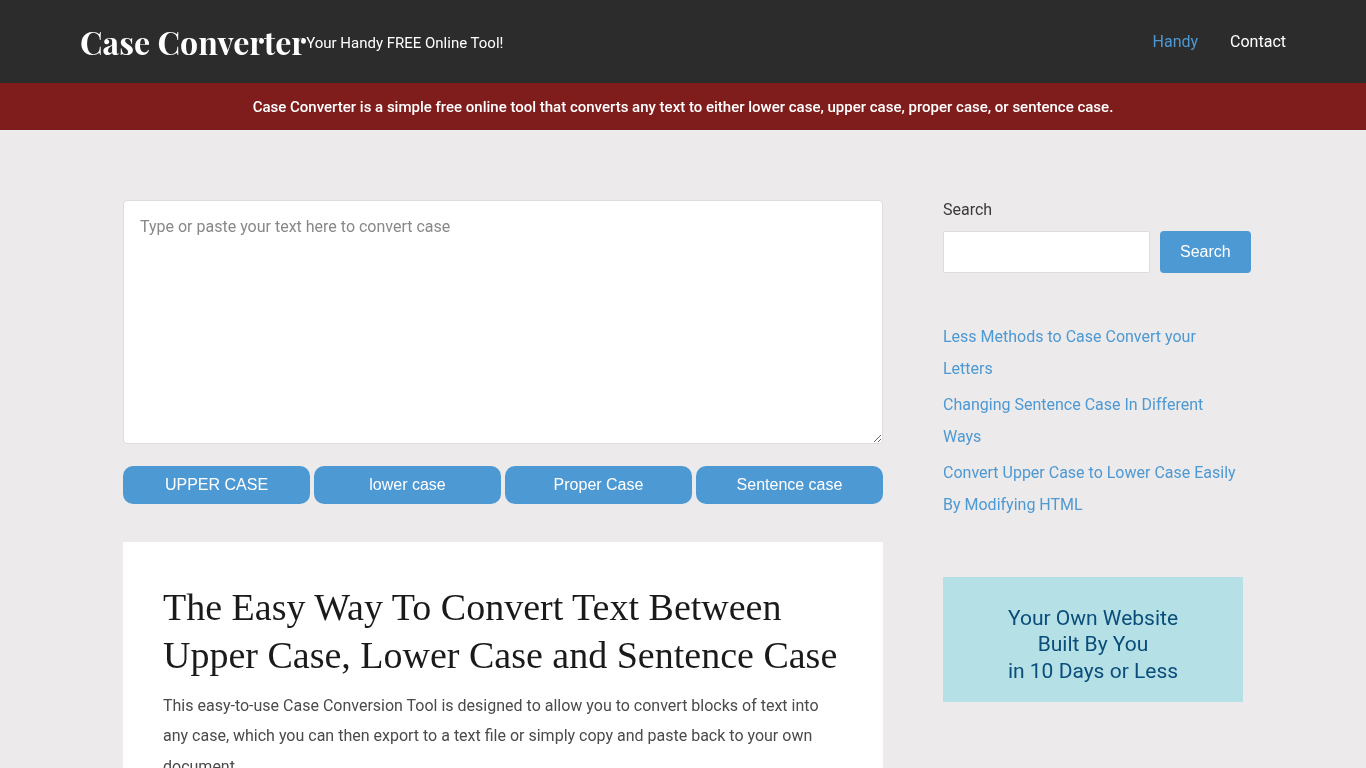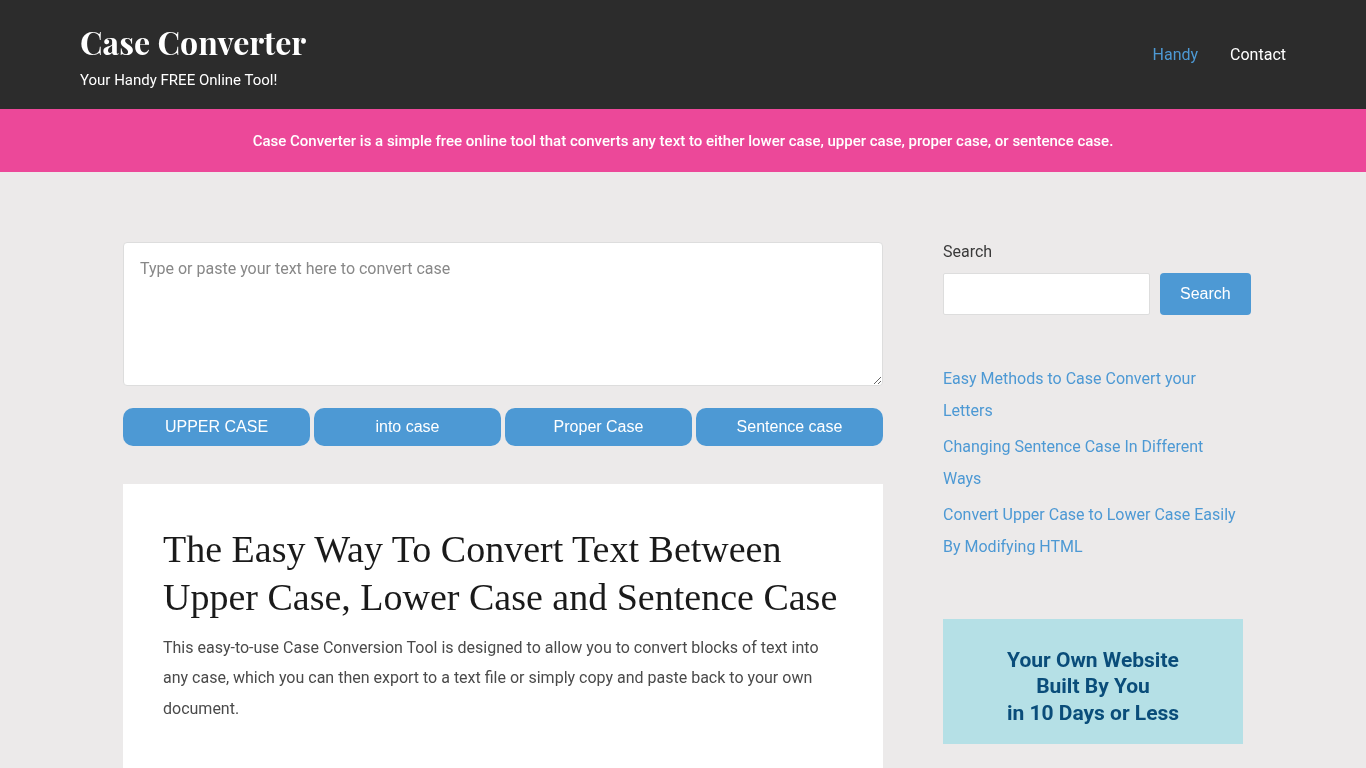--- a/index.html
+++ b/index.html
@@ -14,71 +14,70 @@
     }
     .header {
       background: #2c2c2c;
       padding: 20px 80px;
       display: flex;
       justify-content: space-between;
       align-items: center;
     }
     .brand {
       display: flex;
-      flex-direction: column;
-      gap: 6px;
+      flex-direction: row;
     }
     .brand-title {
       color: #fff;
       font-family: 'Playfair Display', Georgia, serif;
       font-size: 32px;
       font-weight: 700;
     }
     .brand-tagline {
       color: #fff;
       font-size: 15px;
-      margin-top: 2px;
+      margin-top: 14px;
     }
     .nav {
       display: flex;
       gap: 32px;
     }
     .nav-link {
       color: #fff;
       font-size: 16px;
       text-decoration: none;
       cursor: pointer;
     }
     .nav-link.active {
       color: #4d99d4;
     }
     .banner {
-      background: #ec4899;
-      padding: 22px 80px;
+      background: #7f1d1d;
+      padding: 14px 80px;
       text-align: center;
     }
     .banner-text {
       color: #fff;
       font-size: 15px;
       font-weight: 500;
     }
     .container {
       max-width: 1280px;
       margin: 0 auto;
       padding: 70px 80px 0;
       display: flex;
       gap: 60px;
     }
     .main {
       flex: 1;
       max-width: 840px;
     }
     .textarea {
       width: 100%;
-      height: 144px;
+      height: 244px;
       padding: 16px;
       border: 1px solid #ddd;
       border-radius: 4px;
       font-size: 16px;
       font-family: inherit;
       color: #666;
       resize: vertical;
       background: #fff;
     }
     .textarea::placeholder {
@@ -170,21 +169,21 @@
       margin-bottom: 4px;
     }
     .promo {
       margin-top: 56px;
       background: #b5e0e6;
       padding: 28px 20px 18px;
       text-align: center;
     }
     .promo-line1, .promo-line2, .promo-line3 {
       color: #0a4d7a;
-      font-weight: 700;
+      font-weight: 400;
       font-size: 21px;
       line-height: 1.25;
     }
   </style>
 </head>
 <body>
 
 <header class="header">
   <div class="brand">
     <div class="brand-title">Case Converter</div>
@@ -198,40 +197,40 @@
 
 <div class="banner">
   <span class="banner-text">Case Converter is a simple free online tool that converts any text to either lower case, upper case, proper case, or sentence case.</span>
 </div>
 
 <div class="container">
   <main class="main">
     <textarea class="textarea" placeholder="Type or paste your text here to convert case" style=""></textarea>
     <div class="button-row">
       <button class="case-btn">UPPER CASE</button>
-      <button class="case-btn">into case</button>
+      <button class="case-btn">lower case</button>
       <button class="case-btn">Proper Case</button>
       <button class="case-btn">Sentence case</button>
     </div>
     <article class="article">
       <h1 class="article-title">The Easy Way To Convert Text Between Upper Case, Lower Case and Sentence Case</h1>
       <p class="article-text">This easy-to-use Case Conversion Tool is designed to allow you to convert blocks of text into any case, which you can then export to a text file or simply copy and paste back to your own document.</p>
 
     </article>
   </main>
 
   <aside class="sidebar">
     <label class="search-label">Search</label>
     <div class="search-row">
       <input class="search-input" type="text" style="">
       <button class="search-btn">Search</button>
     </div>
     <ul class="post-list">
       <li>
-          <a class="post-link">Easy Methods to Case Convert your Letters</a>
+          <a class="post-link">Less Methods to Case Convert your Letters</a>
         </li>
       <li>
           <a class="post-link">Changing Sentence Case In Different Ways</a>
         </li>
       <li>
           <a class="post-link">Convert Upper Case to Lower Case Easily By Modifying HTML</a>
         </li>
     </ul>
     <div class="promo">
       <div class="promo-line1">Your Own Website</div>

